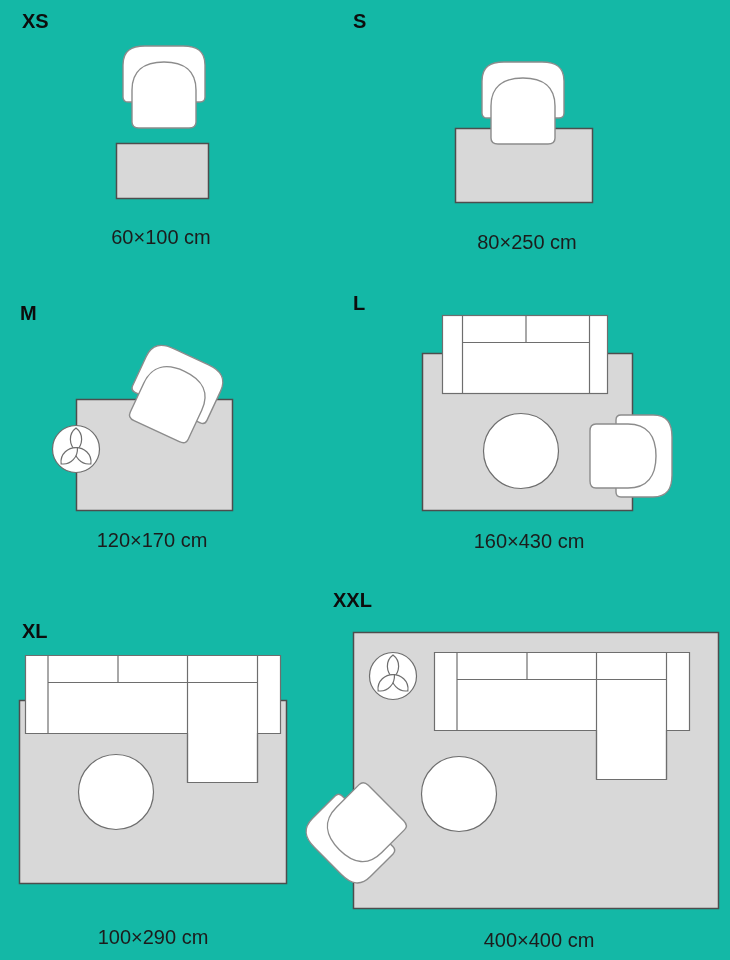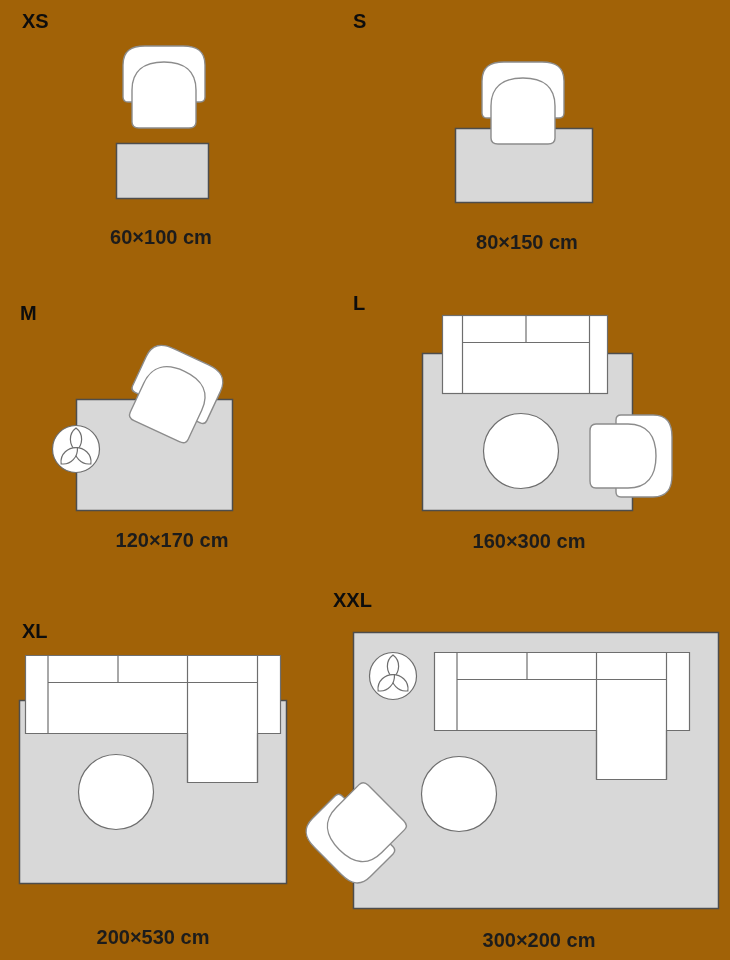--- a/index.html
+++ b/index.html
@@ -1,35 +1,35 @@
 <!DOCTYPE html>
 <html><head>
 <meta charset="utf-8">
 <style>
   html,body{margin:0;padding:0;background:#ffffff;}
   .canvas{
     position:relative;
     width:730px;height:960px;
-    background:#a16207;
+    background:#14b8a6;
     font-family:"Liberation Sans", sans-serif;
     overflow:hidden;
   }
   .canvas svg{position:absolute;left:0;top:0;}
   .rug{fill:#d8d8d8;stroke:#4d4d4d;stroke-width:1.5;}
   .furn{fill:#ffffff;stroke:#6e6e6e;stroke-width:1.2;}
   .chair{fill:#ffffff;stroke:#8c8c8c;stroke-width:1.4;}
   .size-label{
     position:absolute;
     font-size:20px;font-weight:bold;color:#0d0d0d;
     line-height:20px;white-space:nowrap;
   }
   .caption{
     position:absolute;
     transform:translateX(-50%);
-    font-size:20px;font-weight:700;color:#1c1c1c;
+    font-size:20px;font-weight:400;color:#1c1c1c;
     line-height:21px;white-space:nowrap;
   }
 </style>
 </head>
 <body>
 
 <div class="canvas">
 
   <svg width="730" height="960" viewBox="0 0 730 960">
     <defs>
@@ -102,19 +102,19 @@
   </svg>
 
   <div class="size-label" style="left:22px;top:11px">XS</div>
   <div class="size-label" style="left:353px;top:11px">S</div>
   <div class="size-label" style="left:20px;top:303px">M</div>
   <div class="size-label" style="left:353px;top:293px">L</div>
   <div class="size-label" style="left:22px;top:621px">XL</div>
   <div class="size-label" style="left:333px;top:590px">XXL</div>
 
   <div class="caption" style="left:161px;top:227px">60×100 cm</div>
-  <div class="caption" style="left:527px;top:232px">80×150 cm</div>
-  <div class="caption" style="left:172px;top:530px">120×170 cm</div>
-  <div class="caption" style="left:529px;top:531px">160×300 cm</div>
-  <div class="caption" style="left:153px;top:927px">200×530 cm</div>
-  <div class="caption" style="left:539px;top:930px">300×200 cm</div>
+  <div class="caption" style="left:527px;top:232px">80×250 cm</div>
+  <div class="caption" style="left:152px;top:530px">120×170 cm</div>
+  <div class="caption" style="left:529px;top:531px">160×430 cm</div>
+  <div class="caption" style="left:153px;top:927px">100×290 cm</div>
+  <div class="caption" style="left:539px;top:930px">400×400 cm</div>
 
 </div>
 
 </body></html>

